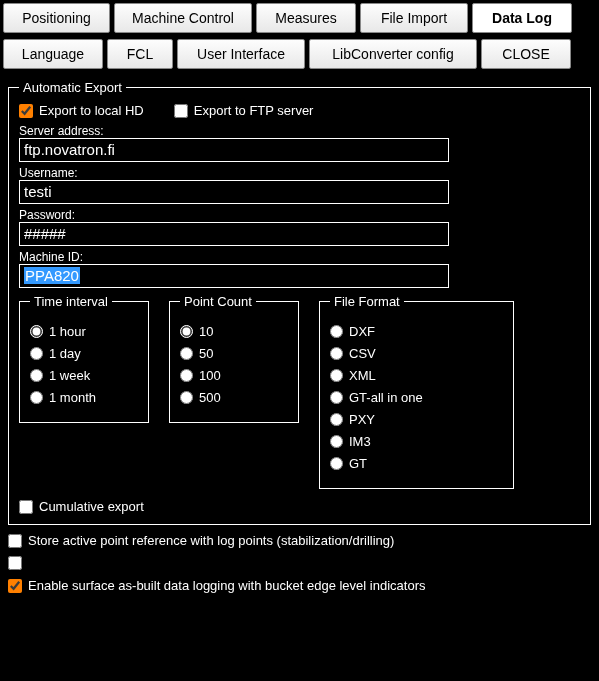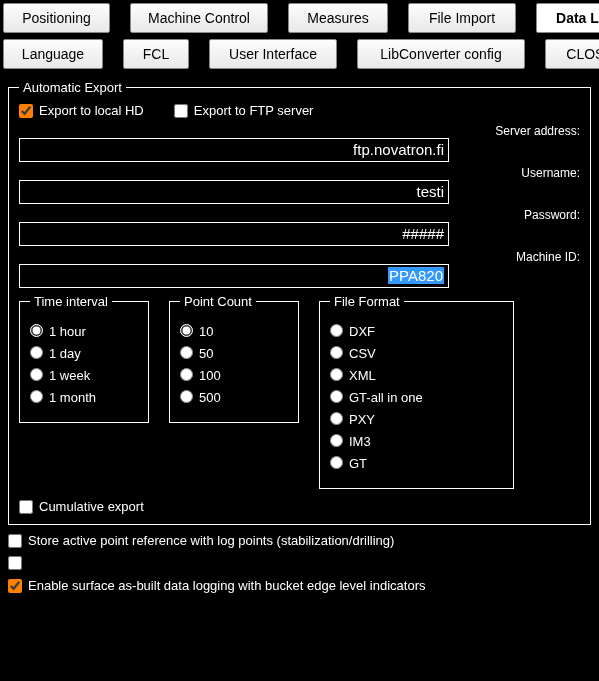--- a/index.html
+++ b/index.html
@@ -9,21 +9,21 @@
     background: #000;
     color: #fff;
     font-family: Arial, sans-serif;
     font-size: 13px;
     width: 599px;
     height: 681px;
     overflow: hidden;
   }
   .tabrow {
     display: flex;
-    gap: 20px;
+    gap: 4px;
     padding: 3px;
   }
   .tab {
     background: linear-gradient(#fdfdfd, #e8e8e8);
     color: #000;
     border: 1px solid #888;
     padding: 6px 10px;
     font-size: 14px;
     cursor: pointer;
     border-radius: 2px;
@@ -80,33 +80,33 @@
   .textinput.sel {
     background: #000;
   }
   .textinput.sel span.selected {
     background: #3399ff;
     color: #fff;
     padding: 0 1px;
   }
   .fieldgroup {
     margin-bottom: 4px;
-    text-align: right;
   }
   .groups {
     display: flex;
     gap: 20px;
     align-items: flex-start;
     margin-top: 6px;
   }
   .groups fieldset {
     margin: 0;
   }
   .rb {
     display: flex;
+    align-items: center;
     gap: 6px;
     margin: 7px 0;
   }
   .rb input[type=radio] {
     width: 13px;
     height: 13px;
     margin:0;
     accent-color: #fff;
   }
   .rb label { color:#fff; font-size:13px; white-space:nowrap;}

